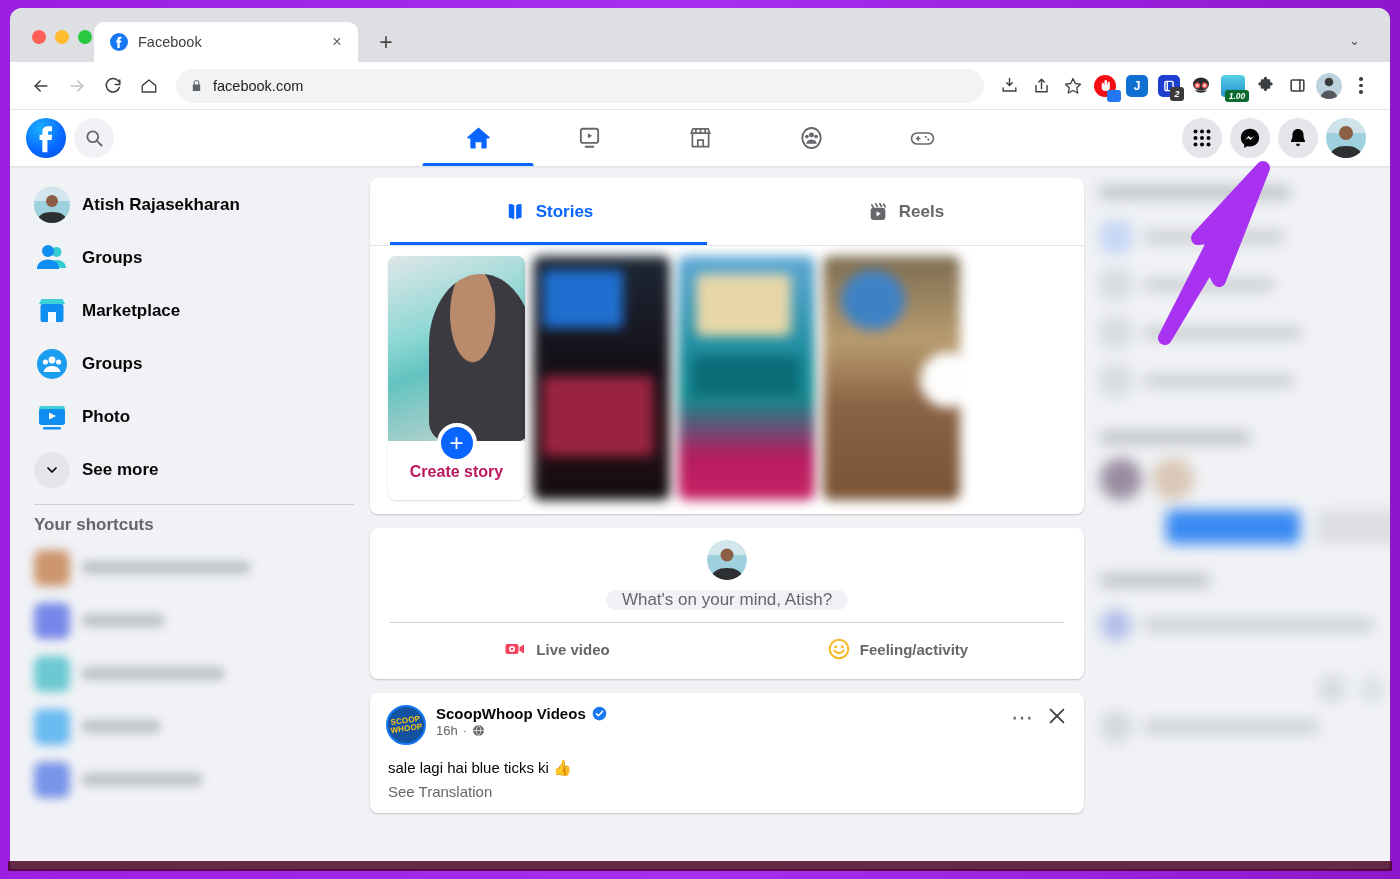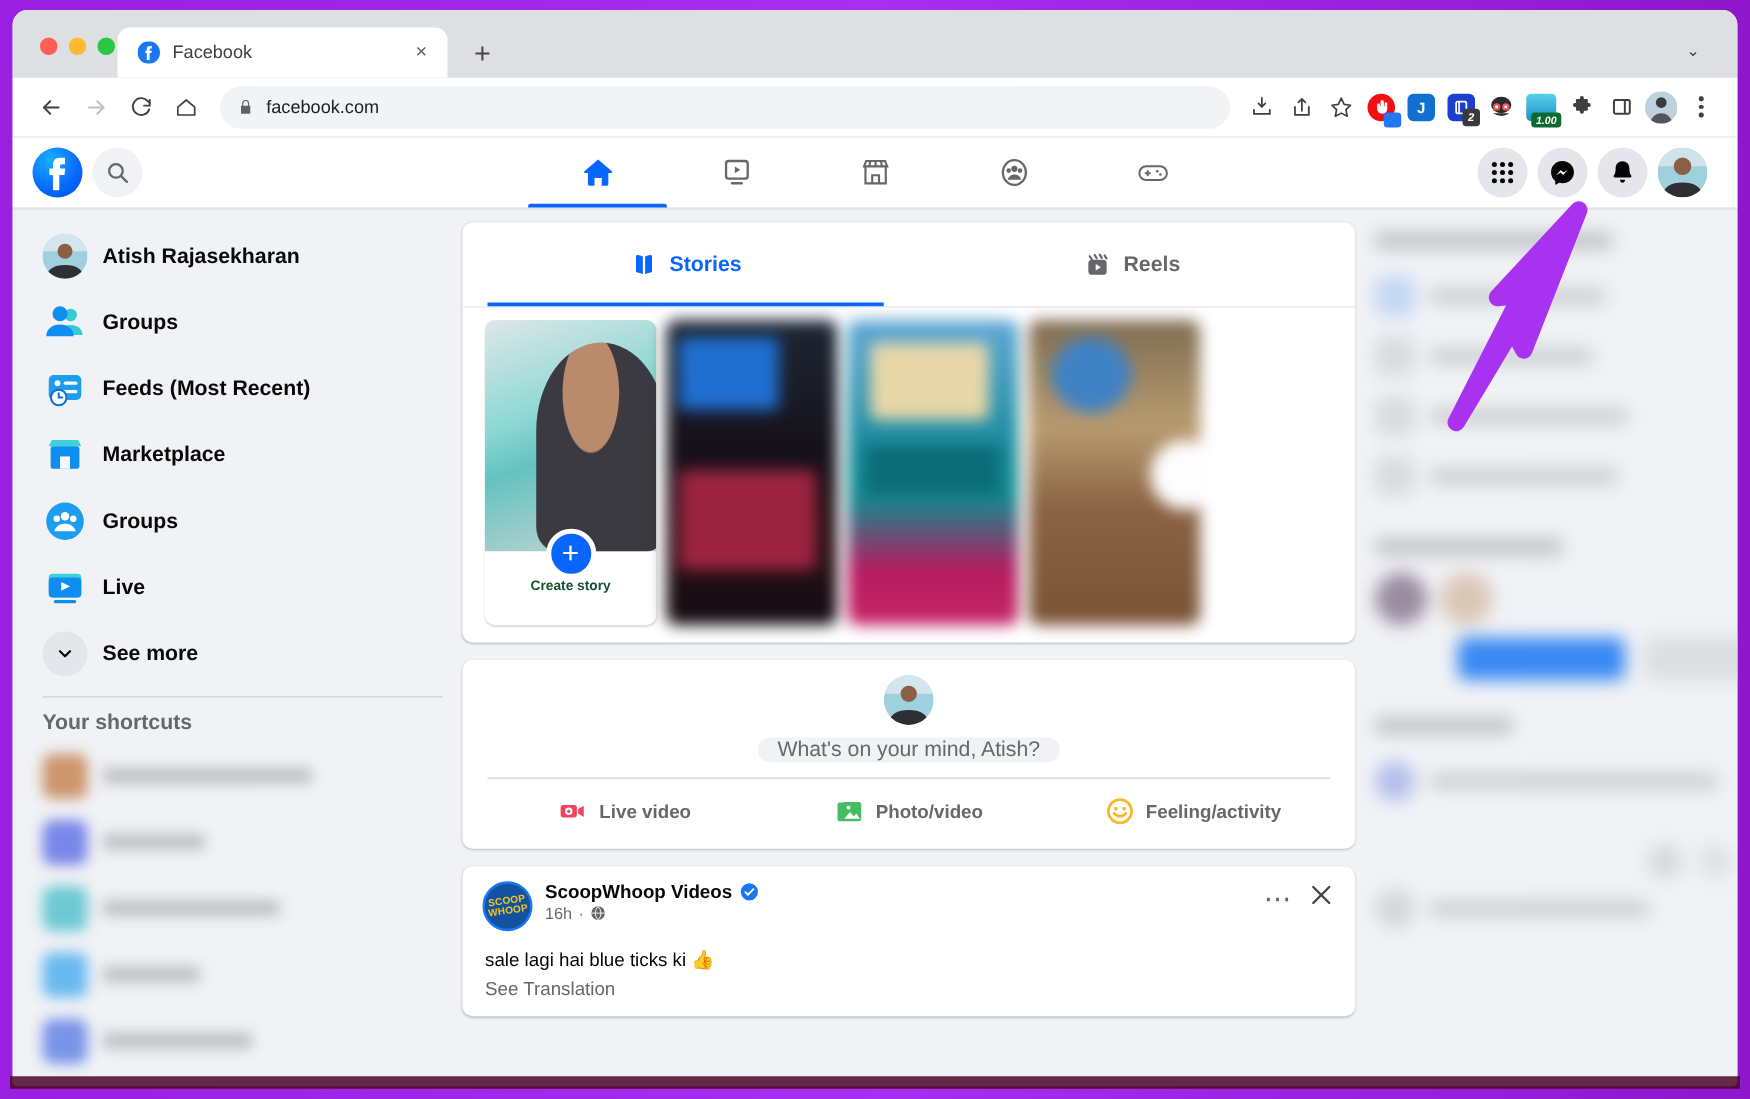--- a/index.html
+++ b/index.html
@@ -138,21 +138,21 @@
   #createstory{background:#fff;box-shadow:0 1px 2px rgba(0,0,0,.15);}
   #createstory .photo{height:185px;width:100%;
     background:linear-gradient(160deg,#dfe6e8 0%,#8ed8d4 38%,#63c3c0 55%,#cfd6d2 100%);
     position:relative;overflow:hidden;}
   #createstory .face{position:absolute;right:-8px;top:18px;width:104px;height:168px;
     background:radial-gradient(ellipse at 42% 24%,#b98a6b 0 26%,#3a3a40 27% 100%);
     border-radius:50% 50% 18% 18%/42% 42% 12% 12%;}
   #createstory .plus{position:absolute;left:50%;transform:translateX(-50%);top:167px;
     width:40px;height:40px;border-radius:50%;background:#0866ff;border:4px solid #fff;
     display:flex;align-items:center;justify-content:center;color:#fff;font-size:24px;line-height:1;}
-  #createstory .cap{text-align:center;font-size:11px;font-weight:600;color:#14532d;padding-top:22px;}
+  #createstory .cap{text-align:center;font-size:16px;font-weight:600;color:#be185d;padding-top:22px;}
   .story2{background:linear-gradient(180deg,#1d2735 0%,#151018 45%,#2a1016 70%,#120d12 100%);}
   .story2 .b1{position:absolute;left:10px;top:14px;width:80px;height:58px;background:#1f6fd0;border-radius:4px;}
   .story2 .b2{position:absolute;left:10px;top:120px;width:110px;height:80px;background:#9a2440;border-radius:4px;}
   .story3{background:linear-gradient(180deg,#5fa8d6 0%,#1a8c9c 42%,#128b8f 58%,#b51c5e 82%,#c72467 100%);}
   .story3 .b1{position:absolute;left:18px;top:18px;width:95px;height:62px;background:#e7d7a8;border-radius:6px;}
   .story3 .b2{position:absolute;left:14px;top:100px;width:108px;height:40px;background:#0c6c77;border-radius:4px;}
   .story4{background:linear-gradient(180deg,#7e6d52 0%,#b89b6f 35%,#8a6244 62%,#7a5334 100%);}
   .story4 .b1{position:absolute;left:18px;top:14px;width:64px;height:60px;background:#3f82c4;border-radius:50%;}
   .story4 .ring{position:absolute;right:-16px;top:96px;width:56px;height:56px;border-radius:50%;background:#fdfdfd;}
 
@@ -457,34 +457,20 @@
             <svg width="34" height="34" viewBox="0 0 34 34">
               <circle cx="21.5" cy="11" r="5" fill="#34cbd4"></circle>
                   <path d="M12 27c0-5.2 4.3-8 9.5-8s9.5 2.8 9.5 8z" fill="#34cbd4"></path>
               <circle cx="13" cy="10" r="6" fill="#0d8ef0"></circle>
                   <path d="M2 28c0-6 4.9-9.5 11-9.5S24 22 24 28z" fill="#0d8ef0"></path>
             </svg>
           </span>
           <span class="lbl">Groups</span>
         </div>
 
-        <div class="sideitem">
-          <span class="sideicon">
-            <svg width="34" height="34" viewBox="0 0 34 34">
-              <rect x="4" y="6" width="26" height="20" rx="4" fill="#1b9df0"></rect>
-              <circle cx="11" cy="12.5" r="2.3" fill="#fff"></circle>
-                  <rect x="16" y="11.2" width="11" height="2.6" rx="1.3" fill="#fff"></rect>
-              <rect x="8" y="18" width="19" height="2.6" rx="1.3" fill="#fff"></rect>
-              <circle cx="12" cy="24" r="7" fill="#0a6fd8"></circle>
-                  <circle cx="12" cy="24" r="5.4" fill="#fff"></circle>
-              <path d="M12 20.6V24h2.7" stroke="#0a6fd8" stroke-width="1.6" fill="none" stroke-linecap="round"></path>
-            </svg>
-          </span>
-          <span class="lbl">Feeds (Most Recent)</span>
-        </div>
 
         <div class="sideitem">
           <span class="sideicon">
             <svg width="34" height="34" viewBox="0 0 34 34">
               <path d="M4 10 6.5 5h21L30 10z" fill="#3fd0d8"></path>
               <rect x="5.5" y="10" width="23" height="18" rx="2" fill="#0d8ef0"></rect>
               <rect x="13" y="18" width="8" height="10" fill="#fff" opacity=".95"></rect>
               <path d="M13 18a4 4 0 0 1 8 0z" fill="#0d8ef0"></path>
             </svg>
           </span>
@@ -506,21 +492,21 @@
 
         <div class="sideitem">
           <span class="sideicon">
             <svg width="34" height="34" viewBox="0 0 34 34">
               <rect x="4" y="6" width="26" height="19" rx="3" fill="#3fd0d8"></rect>
               <rect x="4" y="9" width="26" height="16" rx="3" fill="#0d8ef0"></rect>
               <path d="M14 12.5 21 16l-7 3.5z" fill="#fff"></path>
               <rect x="8" y="27" width="18" height="2.6" rx="1.3" fill="#0d8ef0"></rect>
             </svg>
           </span>
-          <span class="lbl">Live</span>
+          <span class="lbl">Photo</span>
         </div>
 
         <div class="sideitem">
           <span class="sideicon" style="background:#e4e6eb;border-radius:50%;">
             <svg width="16" height="16" viewBox="0 0 24 24" fill="none" stroke="#050505" stroke-width="2.6" stroke-linecap="round" stroke-linejoin="round">
                   <polyline points="6 9 12 15 18 9"></polyline>
                 </svg>
           </span>
           <span class="lbl">See more</span>
         </div>
@@ -618,29 +604,20 @@
             <div id="compdiv"></div>
             <div id="compactions">
               <div class="cact">
                 <svg width="24" height="24" viewBox="0 0 24 24">
                   <rect x="2.5" y="7" width="13" height="10" rx="2.2" fill="#f3425f"></rect>
                   <circle cx="9" cy="12" r="3" fill="#fff"></circle>
                       <circle cx="9" cy="12" r="1.3" fill="#f3425f"></circle>
                   <path d="M16.5 10.2 21 7.5v9l-4.5-2.7z" fill="#f3425f"></path>
                 </svg>
                 <span>Live video</span>
-              </div>
-              <div class="cact">
-                <svg width="24" height="24" viewBox="0 0 24 24">
-                  <rect x="2" y="5" width="7" height="15" rx="1.6" fill="#45bd62"></rect>
-                  <rect x="6" y="4.5" width="15" height="15.5" rx="2" fill="#45bd62"></rect>
-                  <circle cx="10.8" cy="9" r="1.5" fill="#fff"></circle>
-                  <path d="M7.5 18 12 12.5l3 3.4 2-2.2 3 4.3z" fill="#fff"></path>
-                </svg>
-                <span>Photo/video</span>
               </div>
               <div class="cact">
                 <svg width="24" height="24" viewBox="0 0 24 24">
                   <circle cx="12" cy="12" r="9.3" fill="none" stroke="#f7b928" stroke-width="2.1"></circle>
                   <circle cx="8.7" cy="9.8" r="1.5" fill="#f7b928"></circle>
                       <circle cx="15.3" cy="9.8" r="1.5" fill="#f7b928"></circle>
                   <path d="M7.3 13.8q4.7 4.6 9.4 0" fill="none" stroke="#f7b928" stroke-width="2.1" stroke-linecap="round"></path>
                 </svg>
                 <span>Feeling/activity</span>
               </div>

